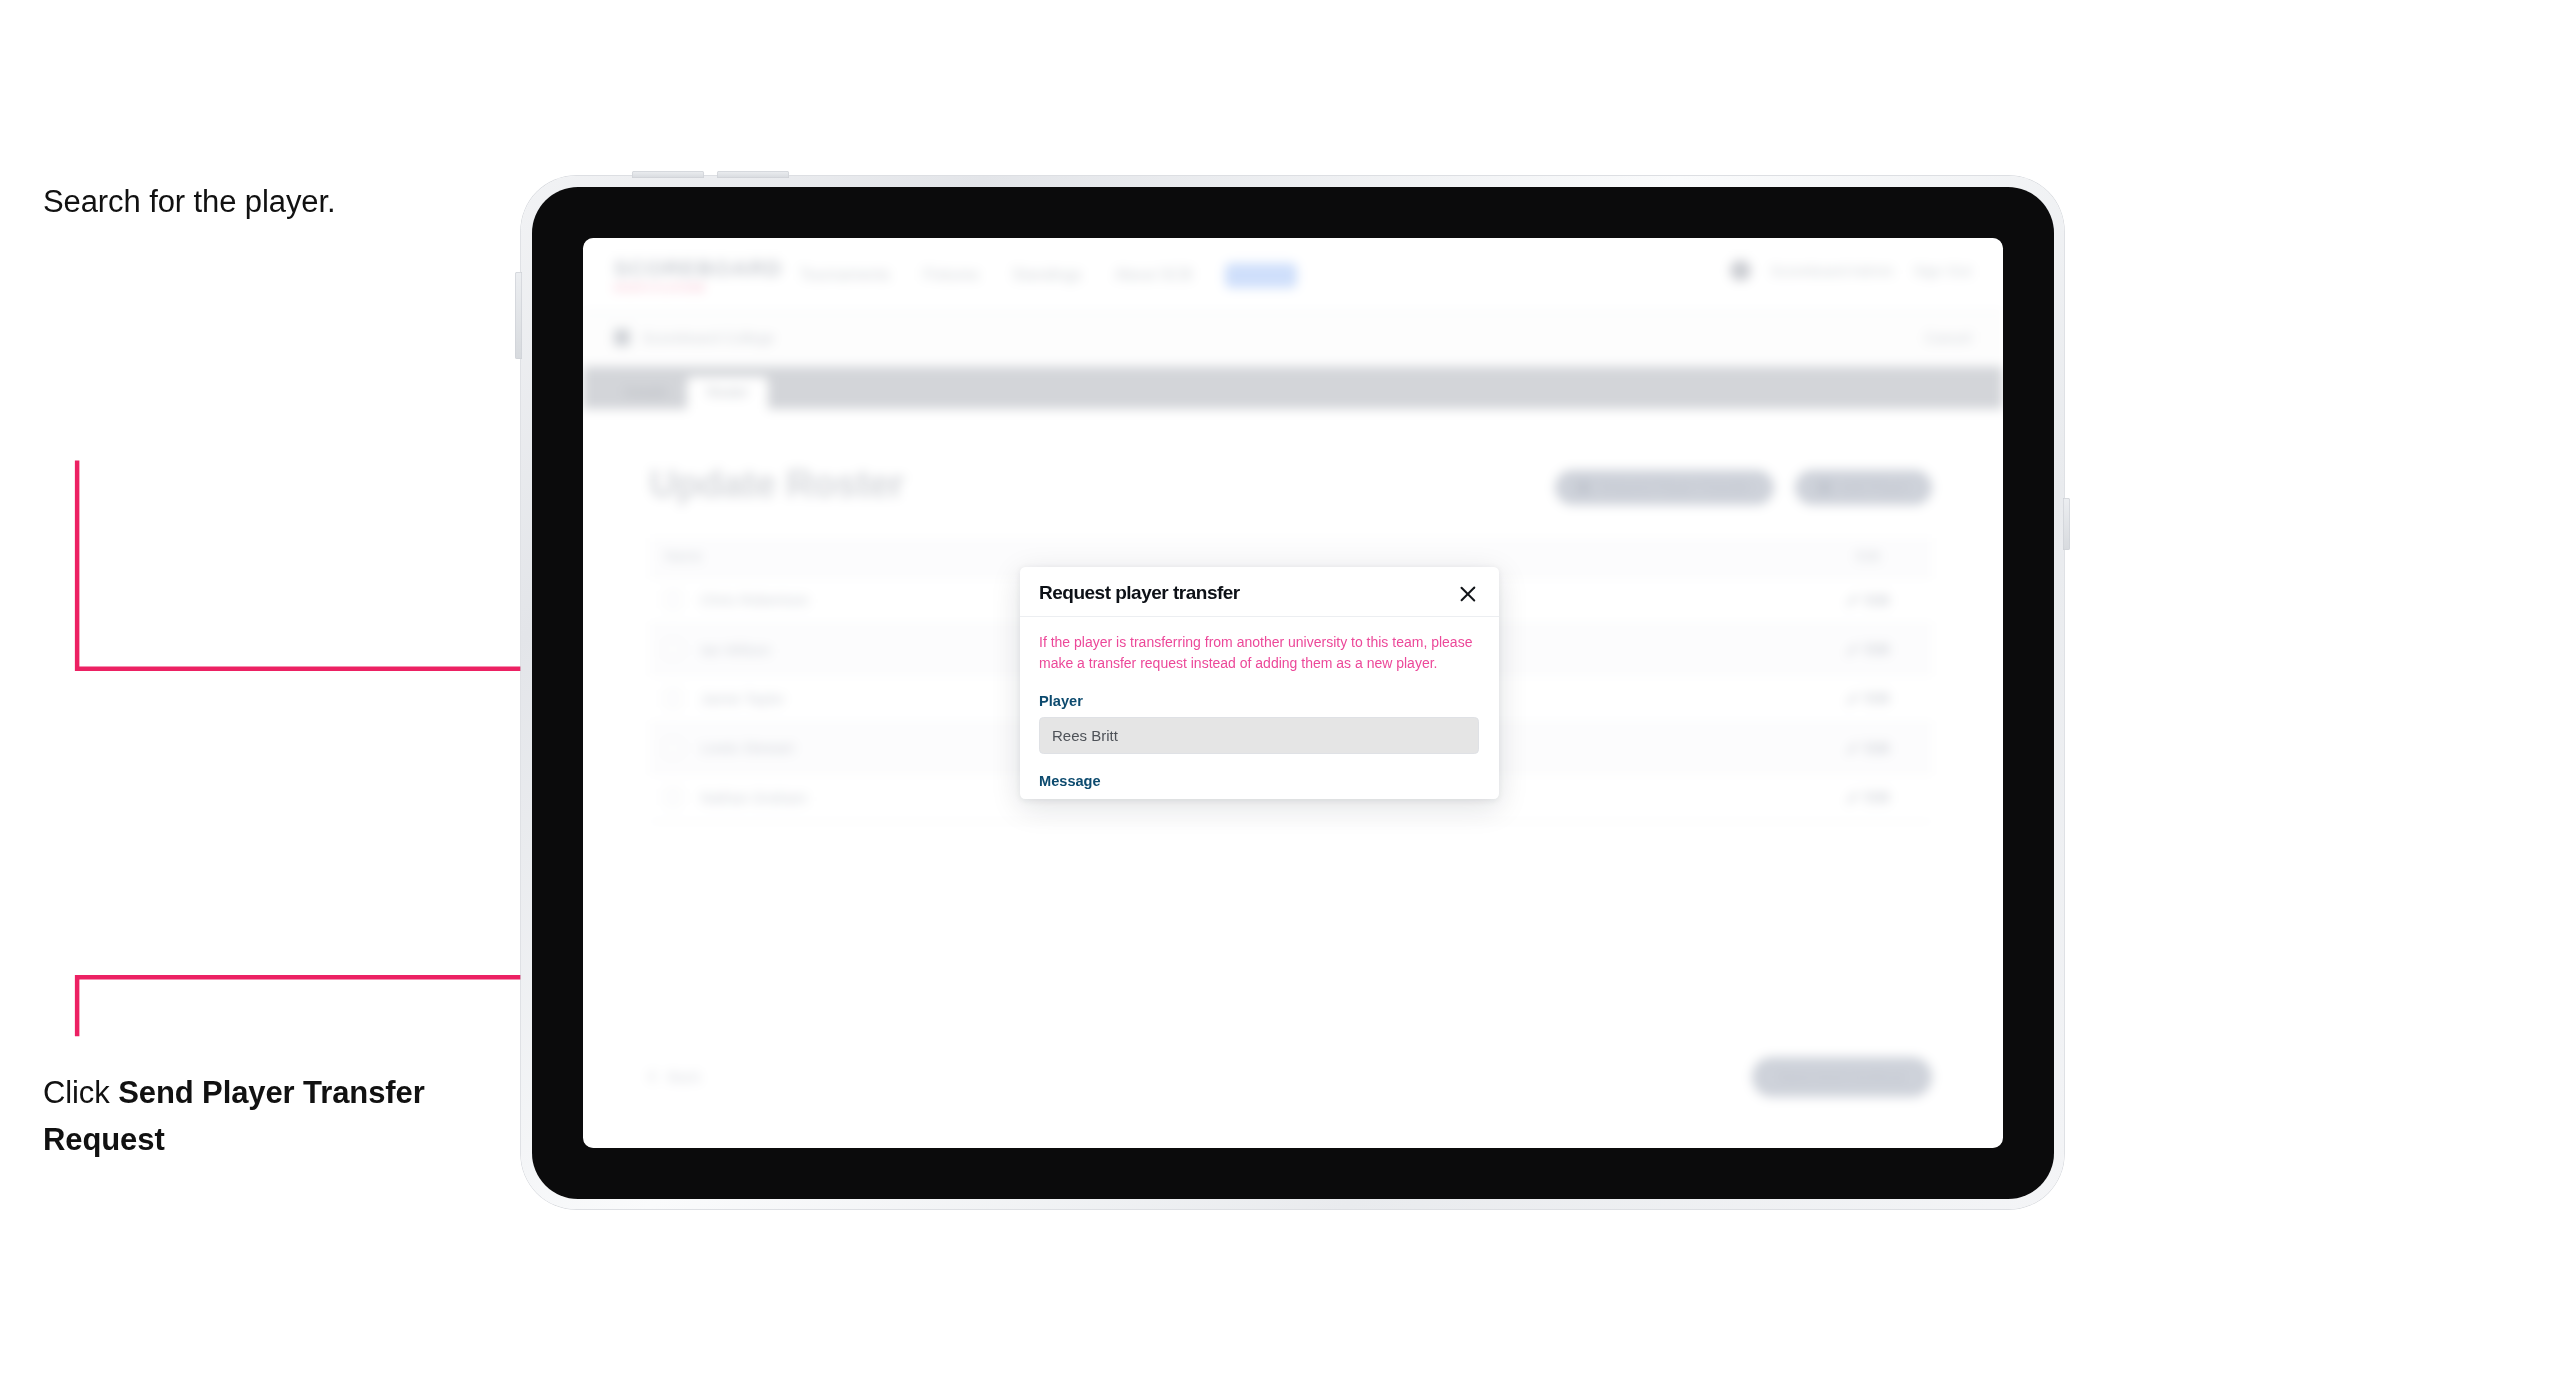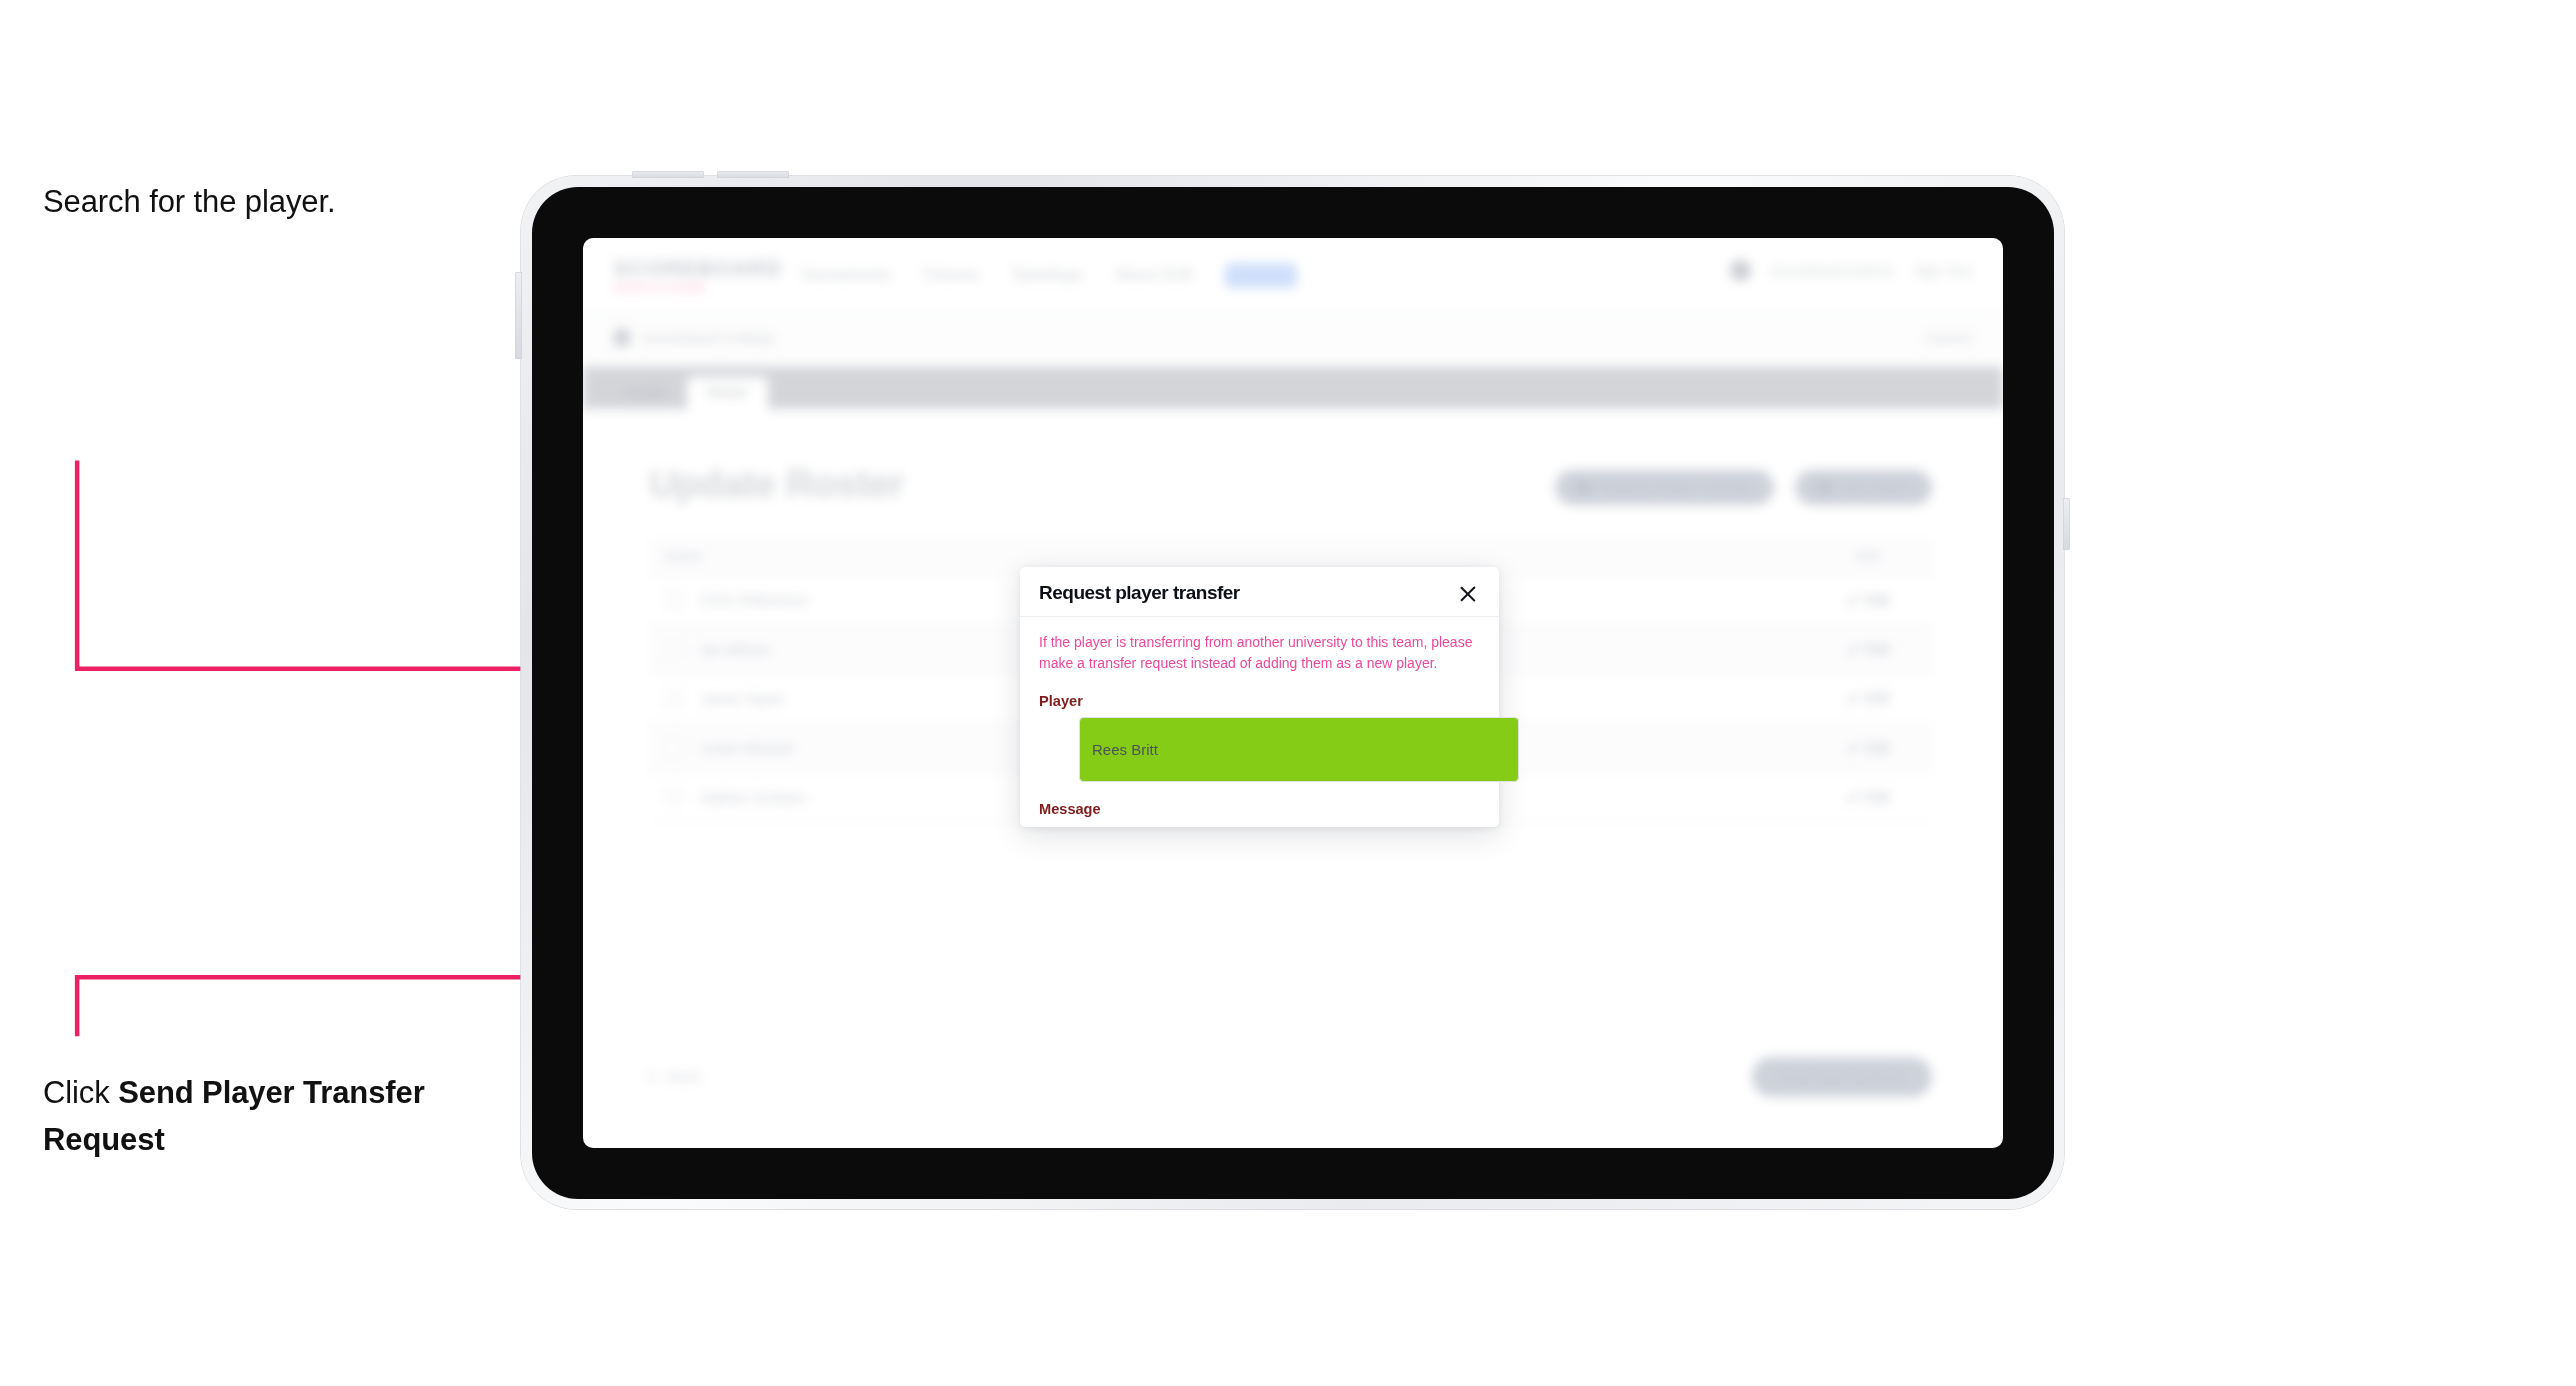--- a/index.html
+++ b/index.html
@@ -264,33 +264,32 @@
     width: 19.5px; height: 1.9px; background: #111418; border-radius: 1.5px;
   }
   #modal-close::before { transform: rotate(45deg); }
   #modal-close::after  { transform: rotate(-45deg); }
 
   #modal-body { padding: 15px 19.5px 0 19.5px; }
   #modal-desc {
     font-size: 14px; line-height: 1.5; color: #ec4899; margin-bottom: 19.5px;
   }
   .fld-label {
-    font-size: 14.6px; font-weight: 700; color: #7f1d1d;
+    font-size: 14.6px; font-weight: 700; color: #0c4a6e;
     margin-bottom: 7.5px;
   }
   #player-input {
     width: 100%;
-    background: #84cc16;
+    background: #e5e5e5;
     border: 0.7px solid #dfe1e5;
     border-radius: 4.5px;
-    padding: 23px 12px;
+    padding: 9px 12px;
     font-size: 15px;
     color: #4e5258;
     font-family: "Liberation Sans", sans-serif;
-    margin-left: 40px;
   }
   #msg-group { margin-top: 19px; }
   #msg-box {
     width: 100%;
     min-height: 88px;
     background: #ffffff;
     border: 1.2px solid #3c4149;
     border-radius: 4.5px;
     padding: 9px 12px 10.5px 12px;
     font-size: 14.2px;

